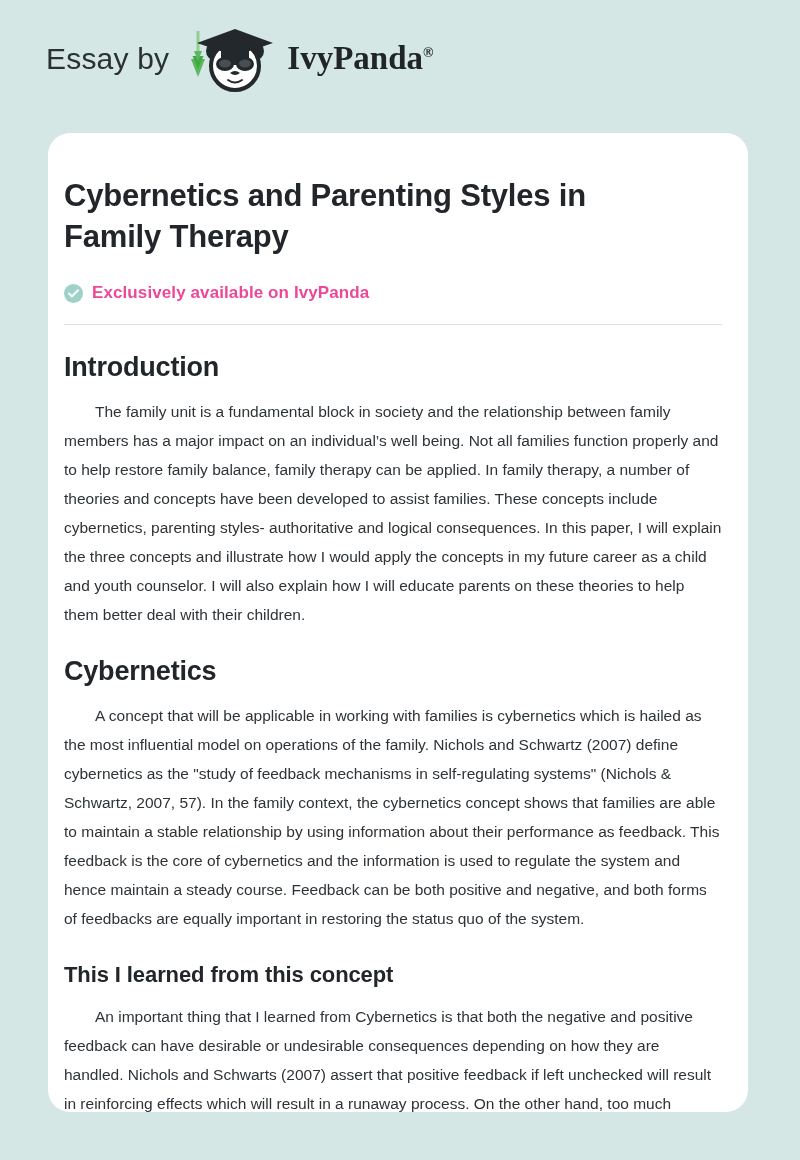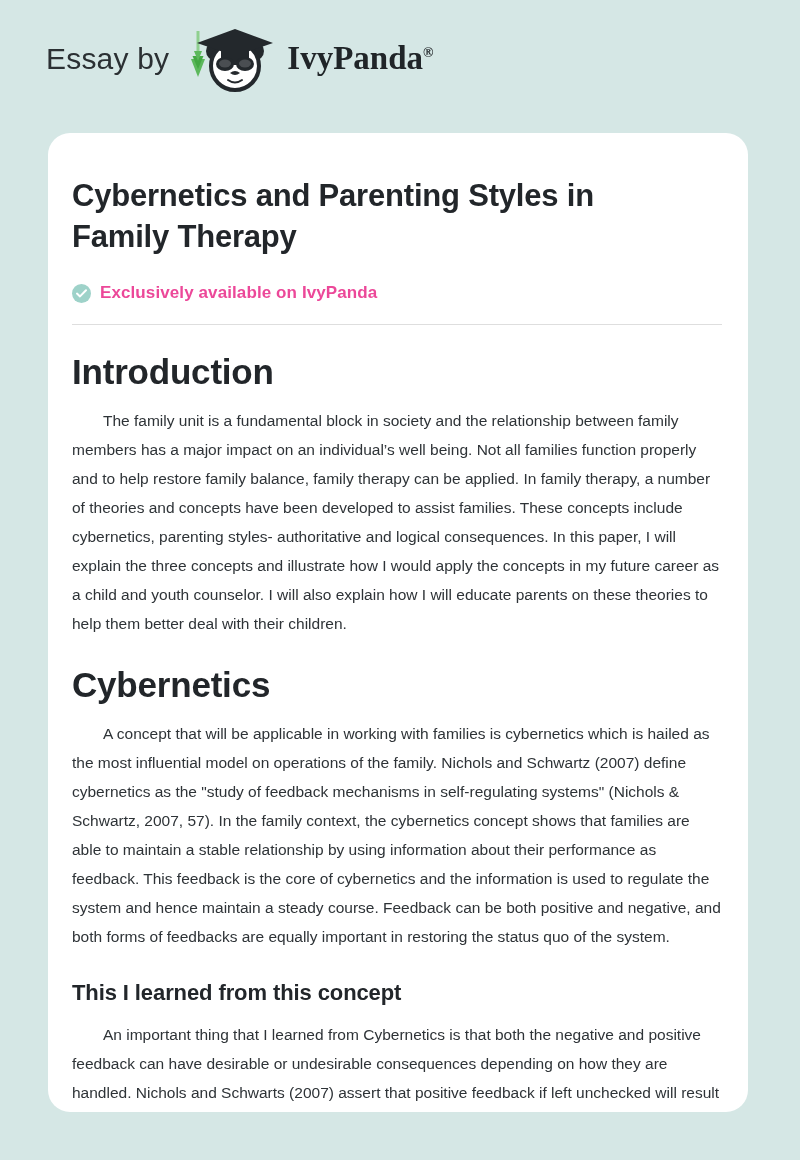--- a/index.html
+++ b/index.html
@@ -58,21 +58,21 @@
 
   
   .paper-card {
     position: absolute;
     left: 48px;
     top: 133px;
     width: 700px;
     height: 979px;
     background: #ffffff;
     border-radius: 22px;
-    padding: 42px 26px 0 24px;
+    padding: 42px 26px 0 16px;
     overflow: hidden;
   }
   .card-inner { padding: 0 0 0 0; }
 
   .doc-title {
     font-size: 31px;
     font-weight: bold;
     line-height: 1.33;
     color: #22262a;
     margin: 0 0 0 0;
@@ -105,21 +105,21 @@
   }
 
   .divider {
     height: 1px;
     background: #dedede;
     margin: 21px 0 0 0;
     border: 0;
   }
 
   h2.section-heading {
-    font-size: 35px;
+    font-size: 27px;
     font-weight: bold;
     color: #22262a;
     margin: 27px 0 0 0;
     letter-spacing: -0.2px;
   }
   h3.sub-heading {
     font-size: 22px;
     font-weight: bold;
     color: #22262a;
     margin: 29px 0 0 0;

